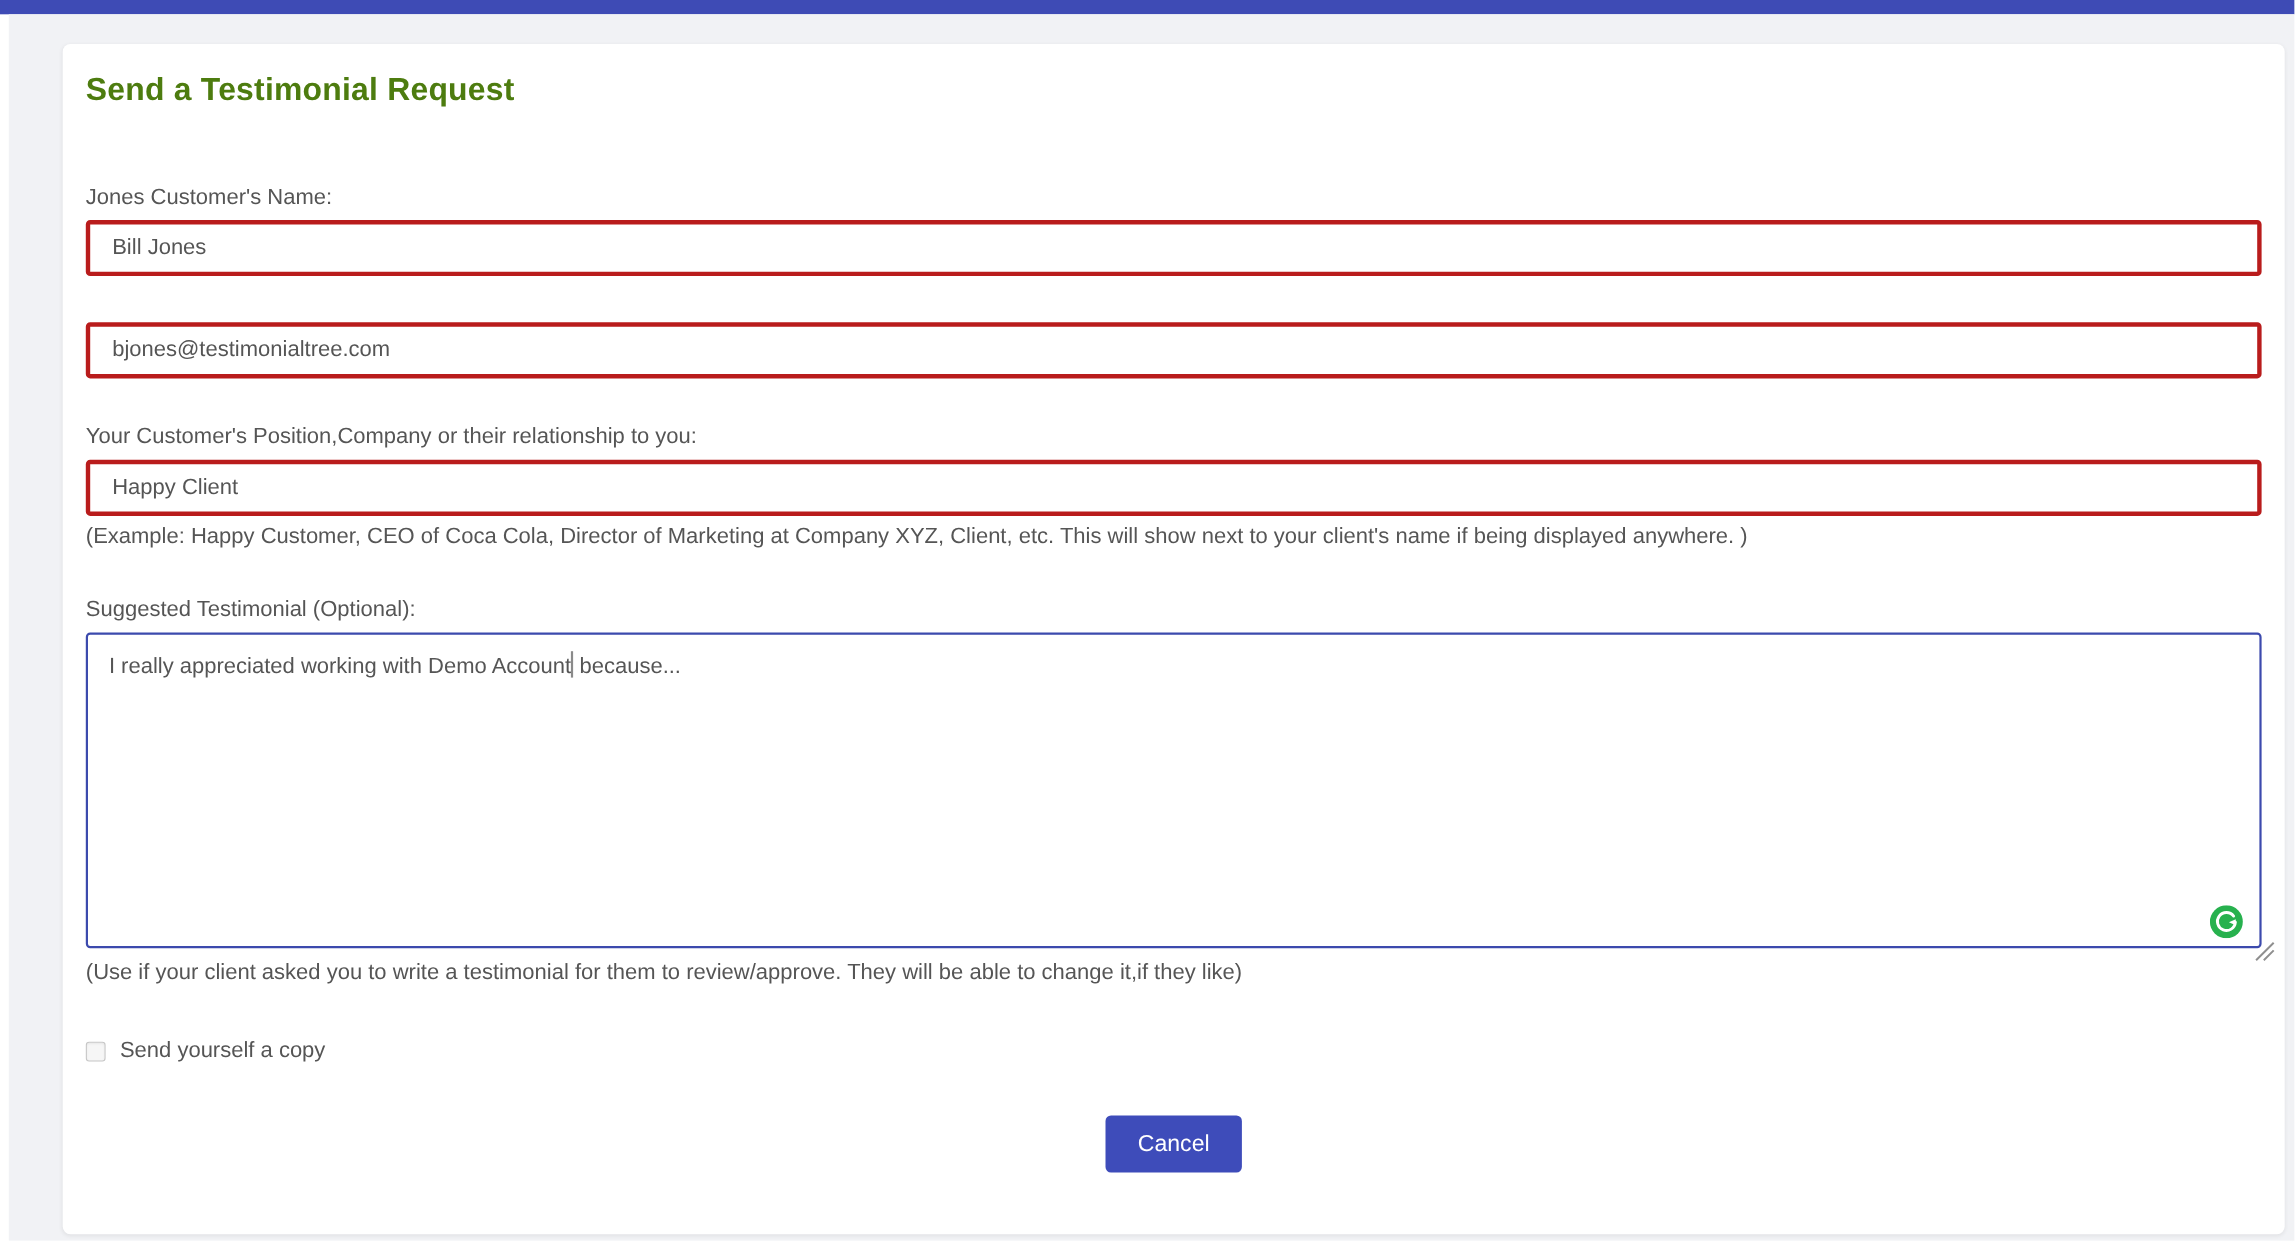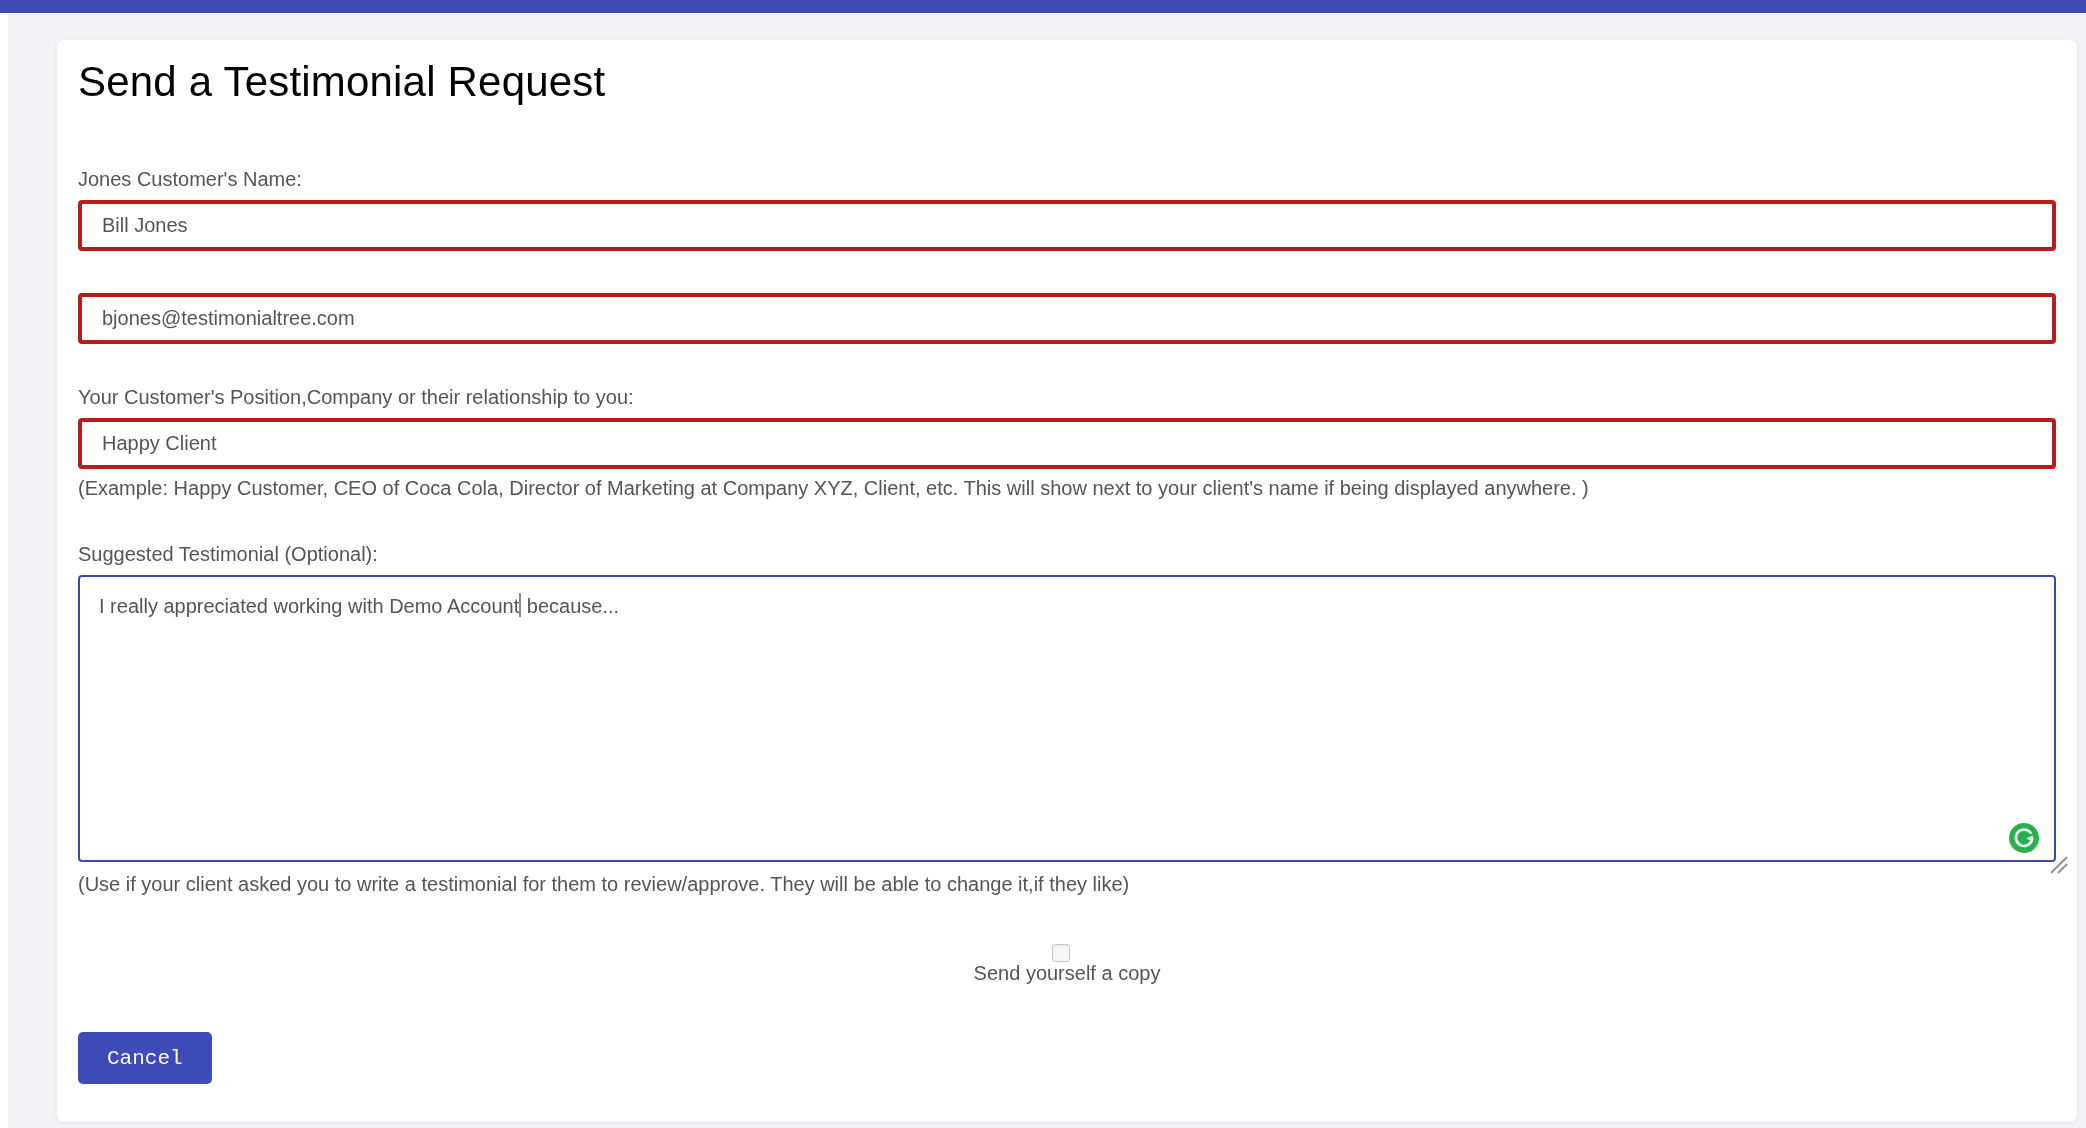--- a/index.html
+++ b/index.html
@@ -8,21 +8,21 @@
     background:#ffffff;
     font-family:"Liberation Sans","DejaVu Sans",sans-serif;
   }
   .topbar { position:absolute; left:0; top:0; width:2086px; height:13px; background:#3e4bb5; }
   .page-bg { position:absolute; left:8px; top:13px; right:0; bottom:0; background:#f1f2f5; }
   .card {
     position:absolute; left:57px; top:40px; width:2020px; height:1082px;
     background:#ffffff; border-radius:7px; box-shadow:0 1px 4px rgba(0,0,0,0.07);
     padding:23px 21px; box-sizing:border-box;
   }
-  .form-title { margin:0 0 67px 0; font-size:42px; line-height:38px; font-weight:400; color:#000000; letter-spacing:0.2px; }
+  .form-title { margin:0 0 67px 0; font-size:29px; line-height:38px; font-weight:700; color:#4d7c0f; letter-spacing:0.2px; }
   .field-group { margin-bottom:42px; }
   .field-group.position-group { margin-bottom:43px; }
   .field-group.testimonial-group { margin-bottom:0; }
   .field-label { display:block; font-size:20px; color:#555; margin-bottom:9px; }
   .text-input {
     display:block; width:100%; box-sizing:border-box; height:51px;
     border:4px solid #b91c1c; border-radius:4px; padding:0 20px;
     font-size:20px; color:#555; font-family:inherit; background:#fff; outline:none;
   }
   .hint { font-size:20px; color:#555; margin-top:7px; line-height:24px; }
@@ -30,28 +30,28 @@
   .textarea {
     box-sizing:border-box; width:100%; height:287px;
     border:2px solid #c4b5fd; border-radius:4px; padding:15px 19px;
     font-size:20px; color:#555; line-height:28px; white-space:pre-wrap;
     background:#fff; cursor:text;
   }
   .caret { display:inline-block; width:0; border-left:2px solid #8a8a8a; height:24px; vertical-align:-4px; }
   .grammarly { position:absolute; right:17px; bottom:9px; width:30px; height:30px; cursor:pointer; }
   .resize-handle { position:absolute; right:-13px; bottom:-13px; width:22px; height:22px; cursor:nwse-resize; }
   .testimonial-hint { margin-top:10px; }
-  .checkbox-row { display:flex; align-items:center; margin-top:48px; cursor:pointer;flex-direction:column; }
+  .checkbox-row { display:flex; align-items:center; margin-top:48px; cursor:pointer; }
   .checkbox-box {
     width:18px; height:18px; box-sizing:border-box;
     border:1px solid #c6c6c6; border-radius:3px; background:#f6f6f6;
     box-shadow:inset 0 1px 2px rgba(0,0,0,0.06); margin-right:13px; flex:0 0 auto;
   }
   .checkbox-label { font-size:20px; color:#555; }
-  .actions { display:flex; justify-content:space-between; align-items:center; margin-top:47px;font-family:Liberation Mono, monospace; }
+  .actions { display:flex; justify-content:center; align-items:center; margin-top:47px; }
   .btn {
     height:52px; border:none; border-radius:5px; color:#fff;
     font-size:21px; font-family:inherit; padding:0 29px; cursor:pointer;
   }
   .btn-cancel { background:#3e4cba; }
   .btn-send { background:#43a147; padding:0 31px; }
 </style>
 </head>
 <body>
 

